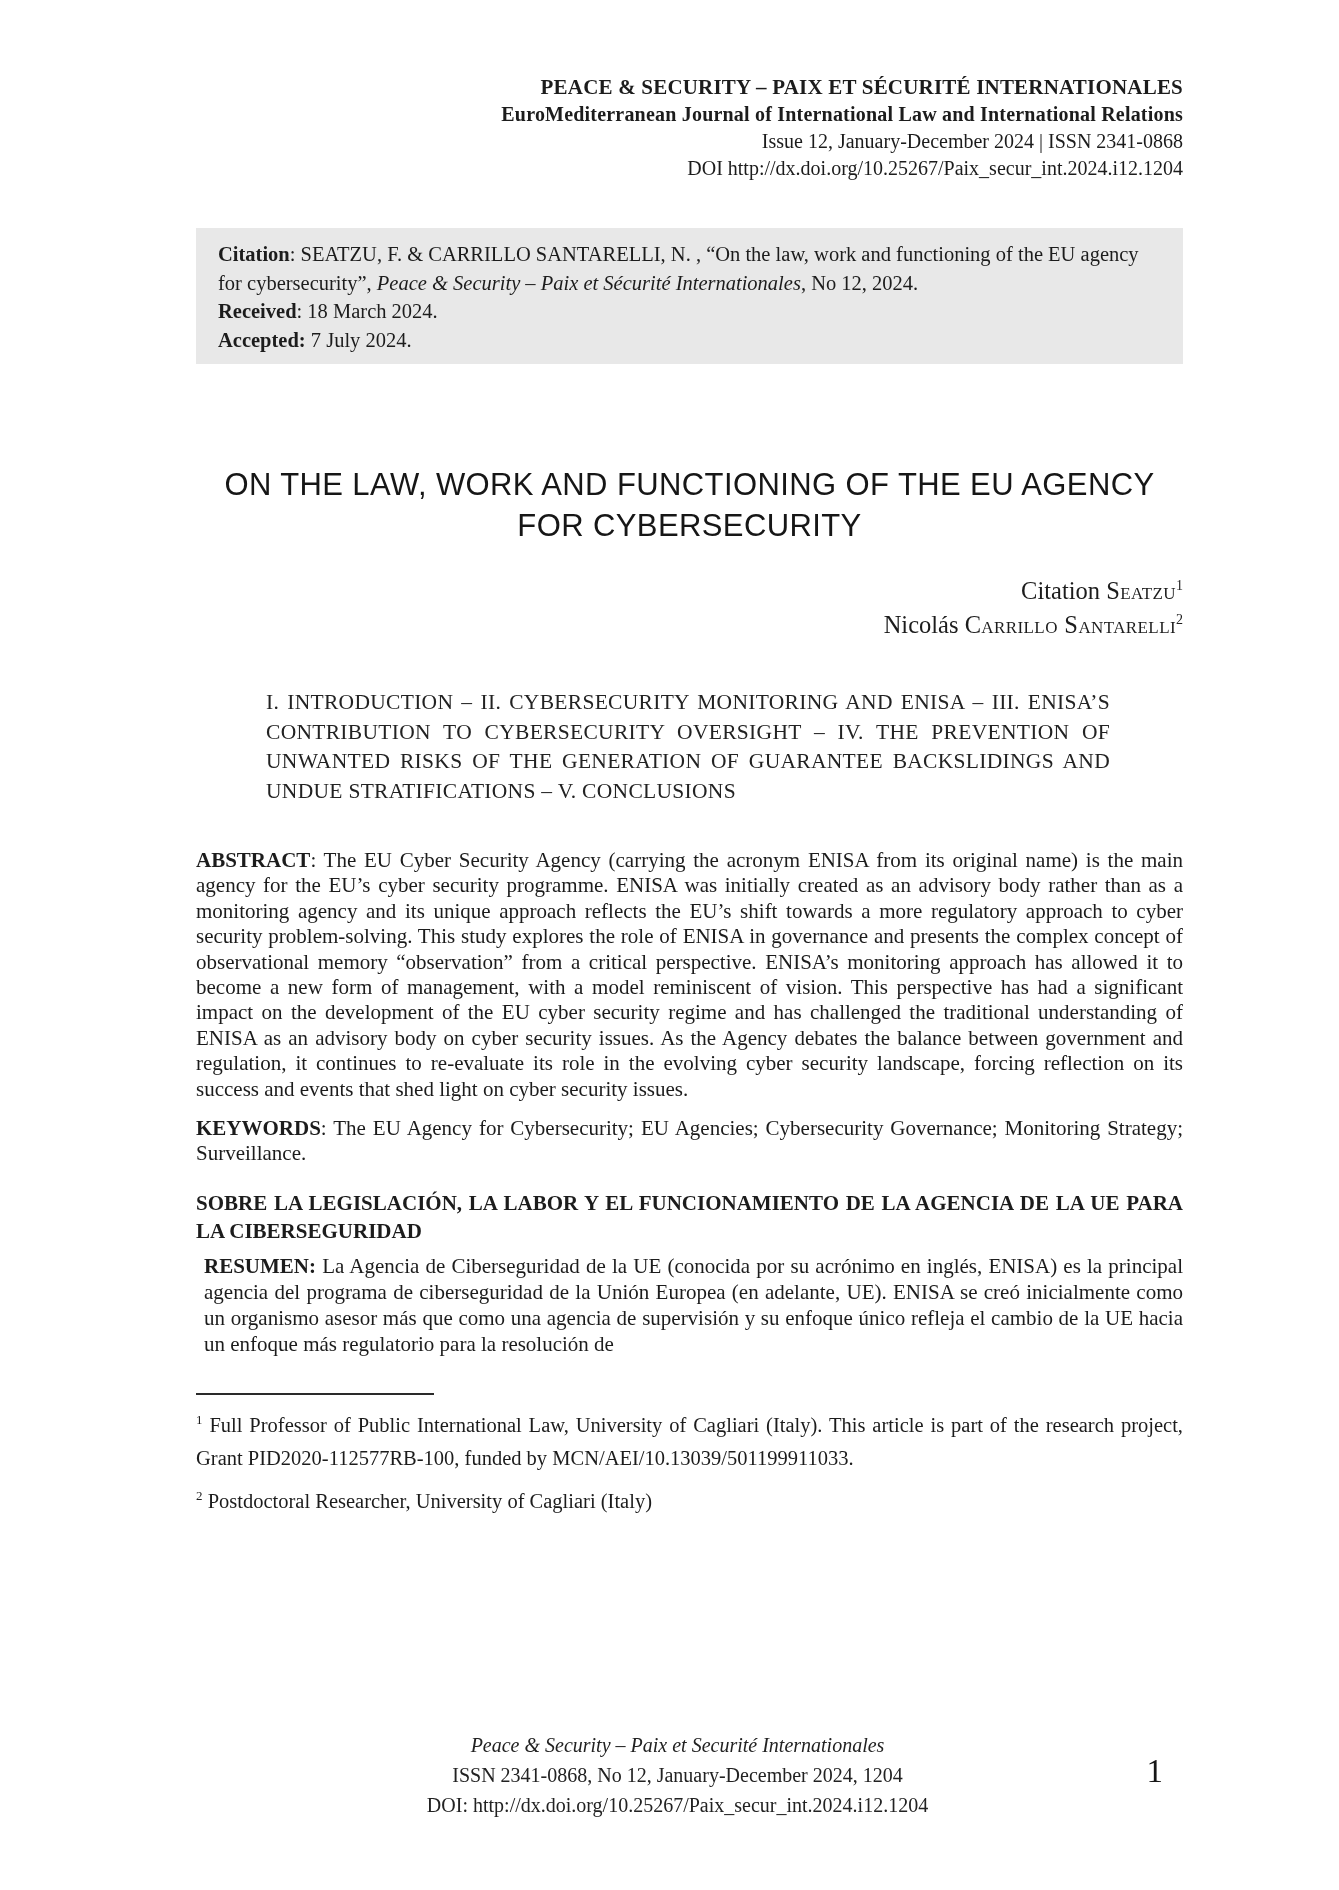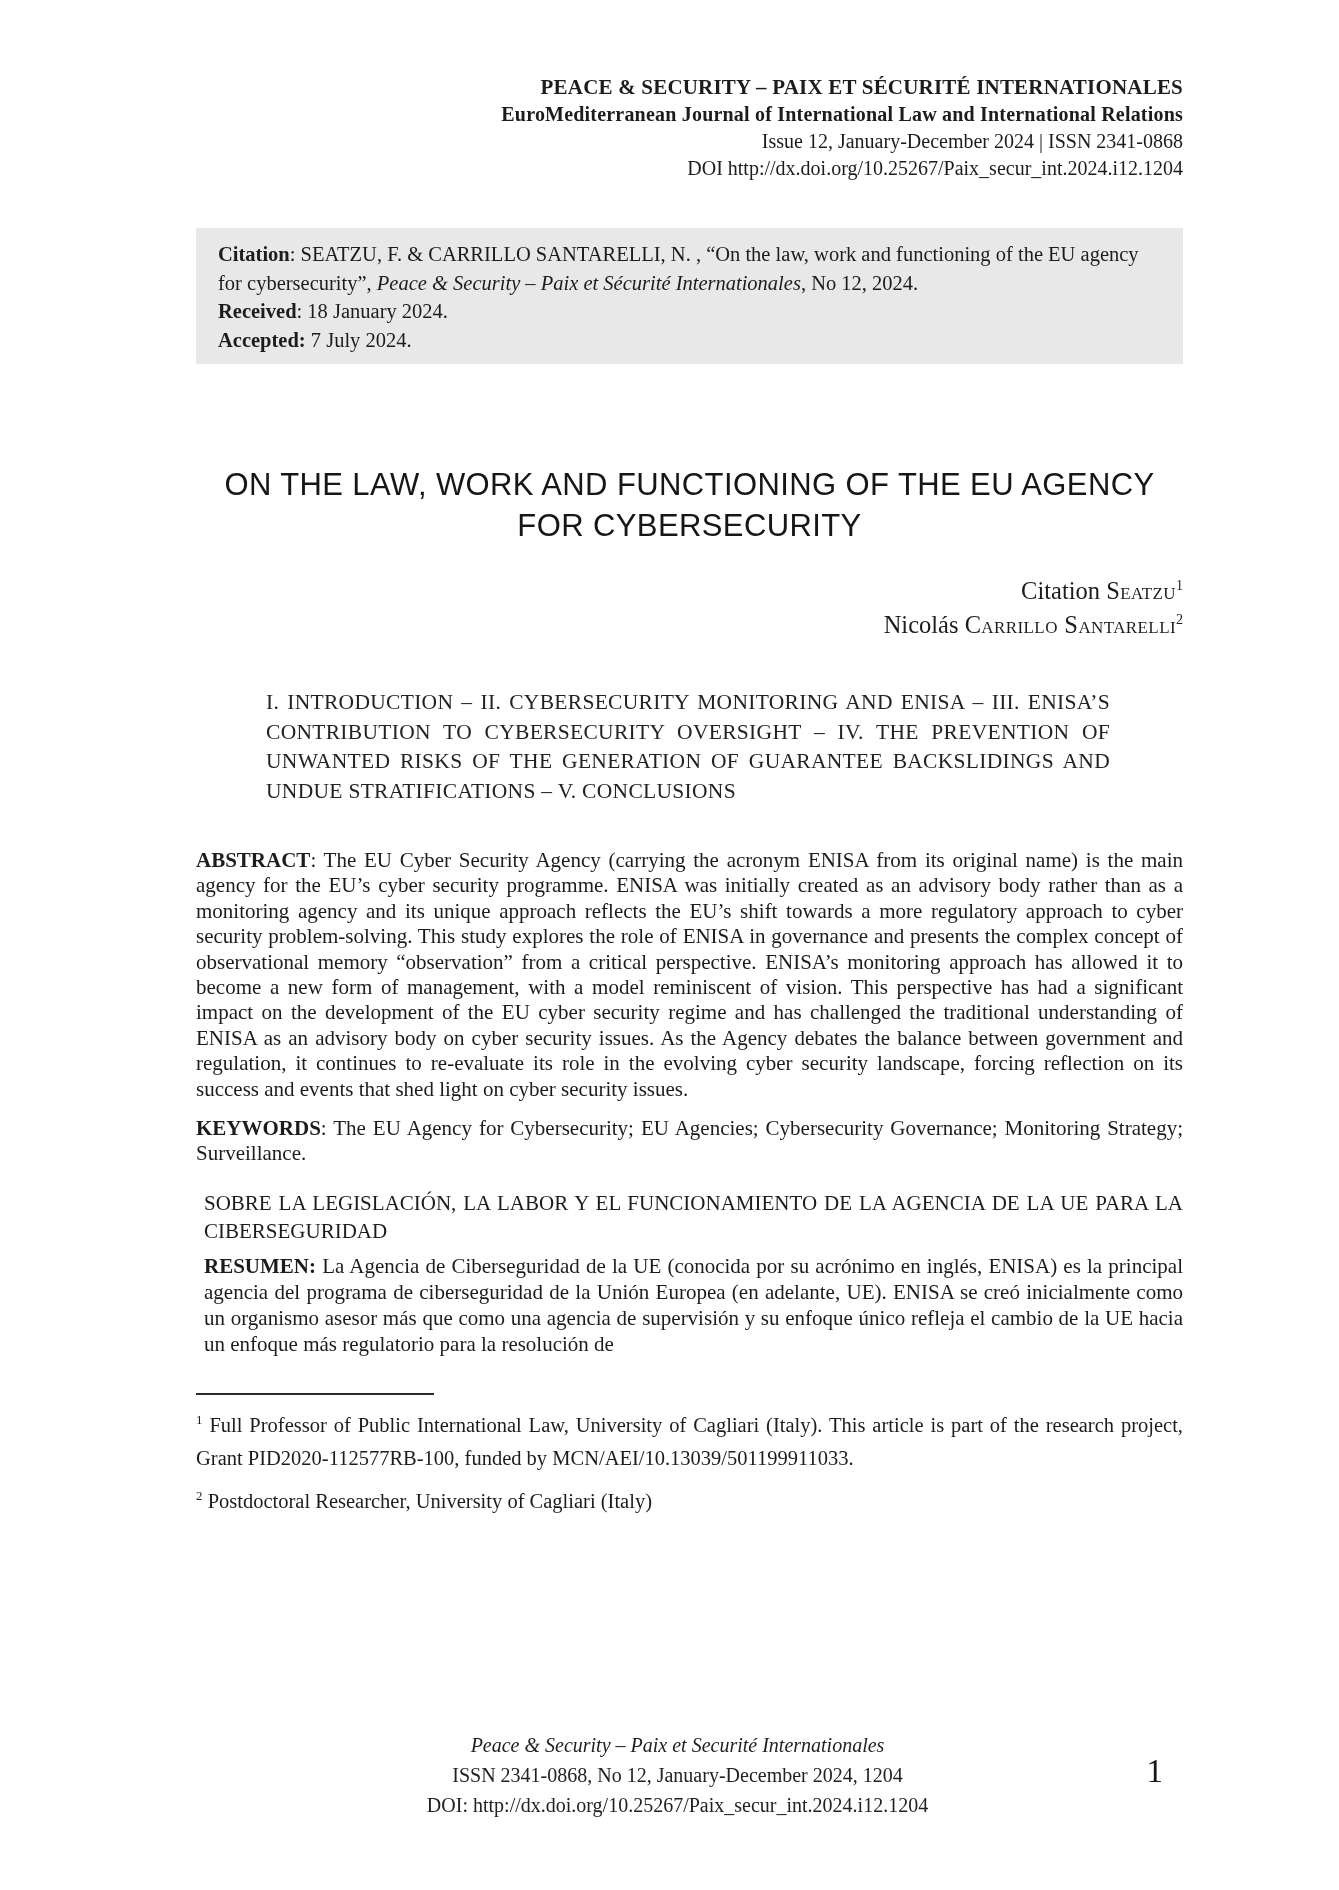--- a/index.html
+++ b/index.html
@@ -54,22 +54,22 @@
     text-align: justify;
     color: #222222;
   }
 
   
   .para { text-align: justify; font-size: 21px; line-height: 25.4px; margin: 0; }
   .para .label { font-weight: bold; }
   .abstract { margin-top: 42px; }
   .keywords { margin-top: 14px; }
   .es-heading {
-    margin: 22px 0 0 8px;
-    font-weight: normal;
+    margin: 22px 0 0 0;
+    font-weight: bold;
     font-size: 21px;
     line-height: 28px;
     text-align: justify;
   }
   .resumen { margin-top: 8px; line-height: 26px; margin-left: 8px; }
 
   
   .footnotes { margin-top: 36px; }
   .fn-rule { width: 238px; height: 0; border-top: 2px solid #2a2a2a; margin: 0 0 14px 0; }
   .fn {
@@ -107,21 +107,21 @@
 
   <div class="journal-header">
     <div class="jh-bold jh-line1">PEACE &amp; SECURITY – PAIX ET SÉCURITÉ INTERNATIONALES</div>
     <div class="jh-bold">EuroMediterranean Journal of International Law and International Relations</div>
     <div>Issue 12, January-December 2024 | ISSN 2341-0868</div>
     <div>DOI http://dx.doi.org/10.25267/Paix_secur_int.2024.i12.1204</div>
   </div>
 
   <div class="citation-box">
     <p><span class="label">Citation</span><span>: SEATZU, F. &amp; CARRILLO SANTARELLI, N. , “On the law, work and functioning of the EU agency for cybersecurity”, </span><em>Peace &amp; Security – Paix et Sécurité Internationales</em><span>, No 12, 2024.</span></p>
-    <p><span class="label">Received</span><span>: 18 January 2024.</span></p>
+    <p><span class="label">Received</span><span>: 18 March 2024.</span></p>
     <p><span class="label">Accepted:</span><span> 7 July 2024.</span></p>
   </div>
 
   <h1 class="article-title">ON THE LAW, WORK AND FUNCTIONING OF THE EU AGENCY FOR CYBERSECURITY</h1>
 
   <div class="authors">
     <div><span>Citation </span><span class="surname">Seatzu</span><sup>1</sup></div>
     <div><span>Nicolás </span><span class="surname">Carrillo Santarelli</span><sup>2</sup></div>
   </div>
 

